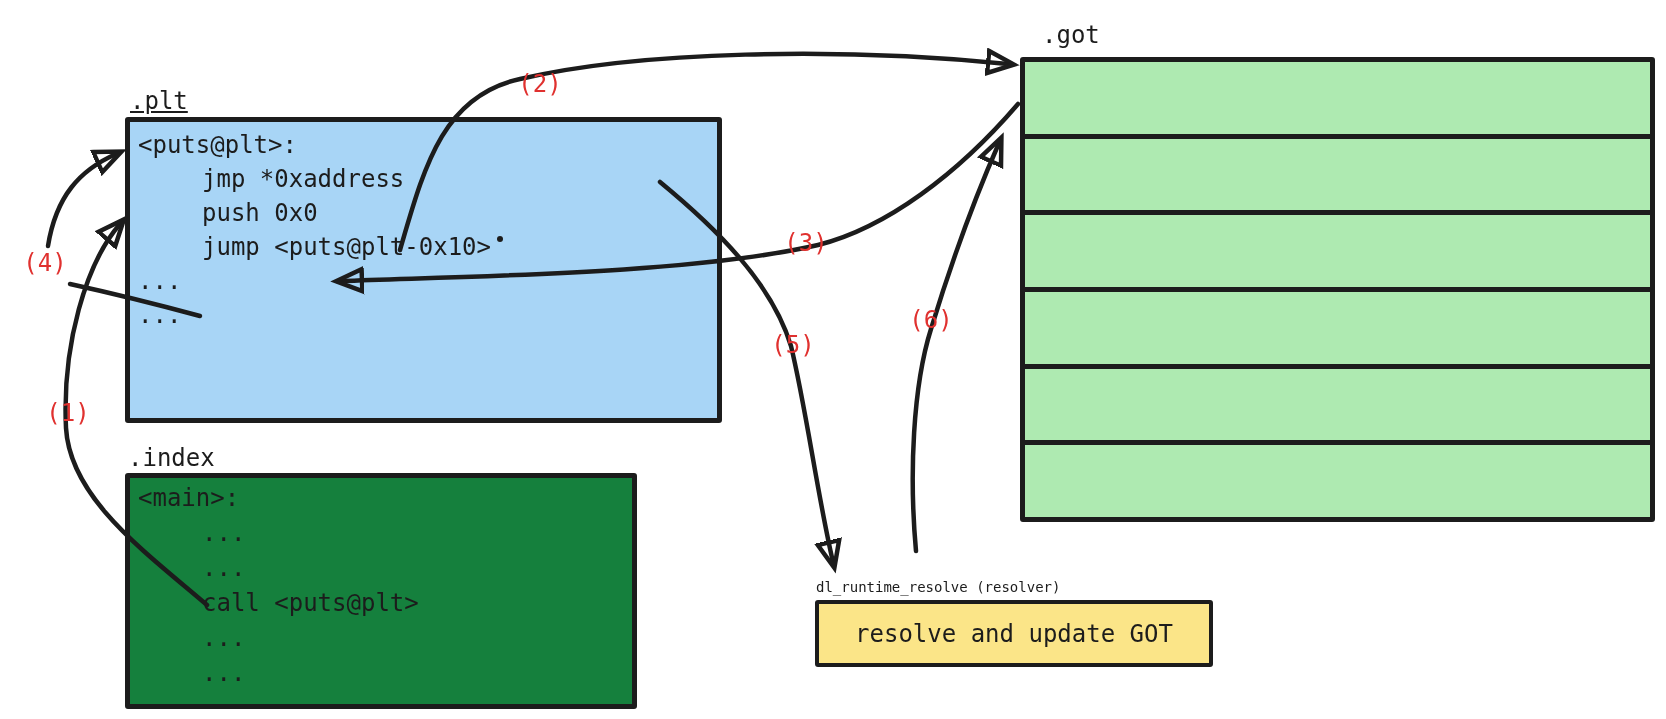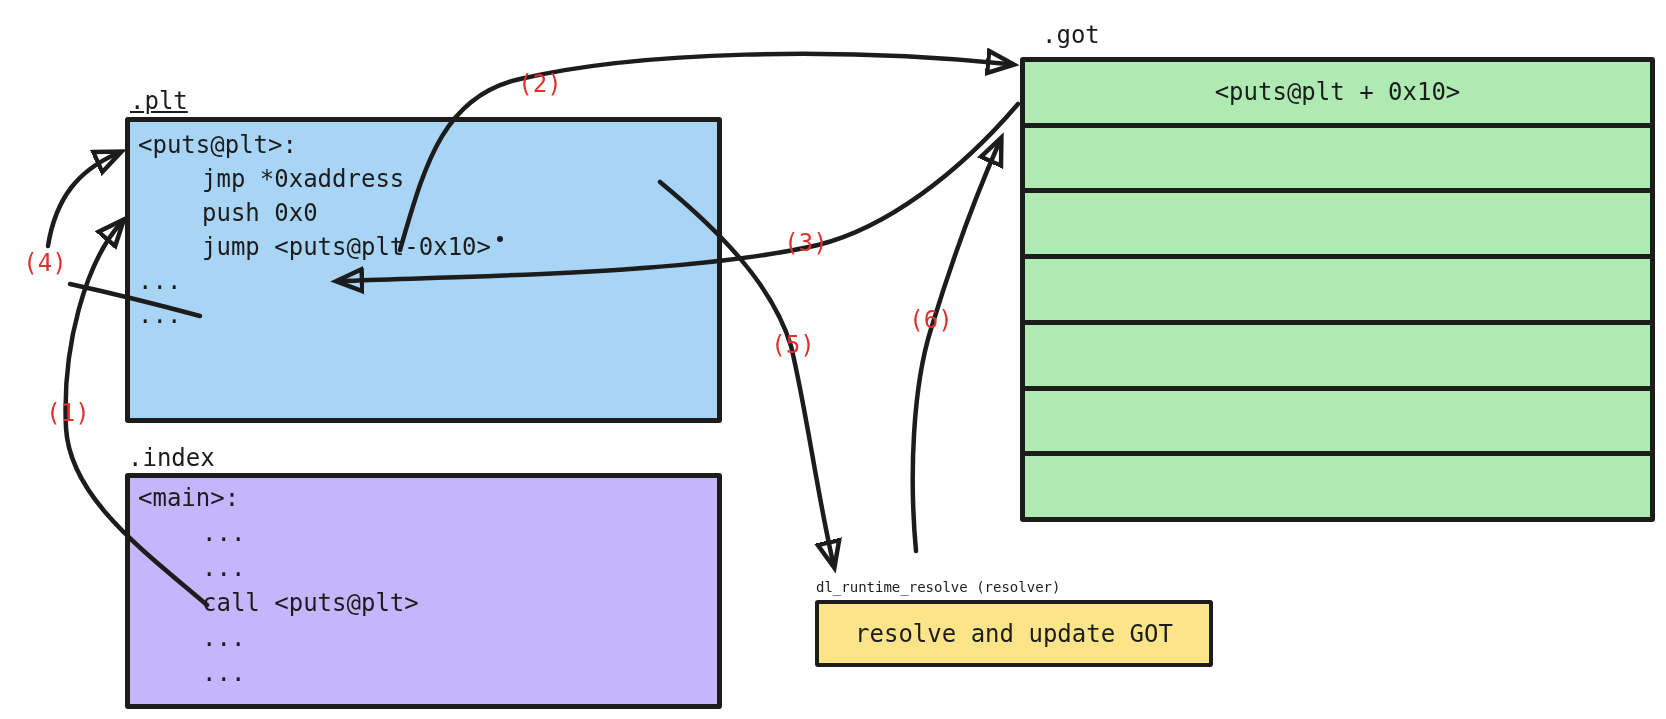--- a/index.html
+++ b/index.html
@@ -23,22 +23,22 @@
     border:5px solid #1c1c1c;
     border-radius:3px;
     z-index:1;
   }
   #plt-box {
     left:125px; top:117px; width:597px; height:306px;
     background:#a8d5f6;
     padding:6px 0 0 8px;
   }
   #text-box {
-    left:125px; top:473px; width:597px; height:236px;
-    background:#c4b5fd;
+    left:125px; top:473px; width:512px; height:236px;
+    background:#15803d;
     padding:3px 16px 0 8px;
   }
   .code-line {
     font-size:24px;
     line-height:34px;
     white-space:pre;
   }
   #text-box .code-line { line-height:35px; }
   .code-line.indent { padding-left:64px; }
   .jump-dot {
@@ -121,21 +121,20 @@
 <div class="box" id="text-box">
     <div class="code-line">&lt;main&gt;:</div>
     <div class="code-line indent">...</div>
     <div class="code-line indent">...</div>
     <div class="code-line indent">call &lt;puts@plt&gt;</div>
     <div class="code-line indent">...</div>
     <div class="code-line indent">...</div>
   </div>
 
 <div class="box" id="got-box">
-    <div class="got-row">&lt;puts@plt + 0x10&gt;</div>
     <div class="got-row"></div>
     <div class="got-row"></div>
     <div class="got-row"></div>
     <div class="got-row"></div>
     <div class="got-row"></div>
     <div class="got-row"></div>
   </div>
 
 <div class="box" id="resolver-box">resolve and update GOT</div>
 

